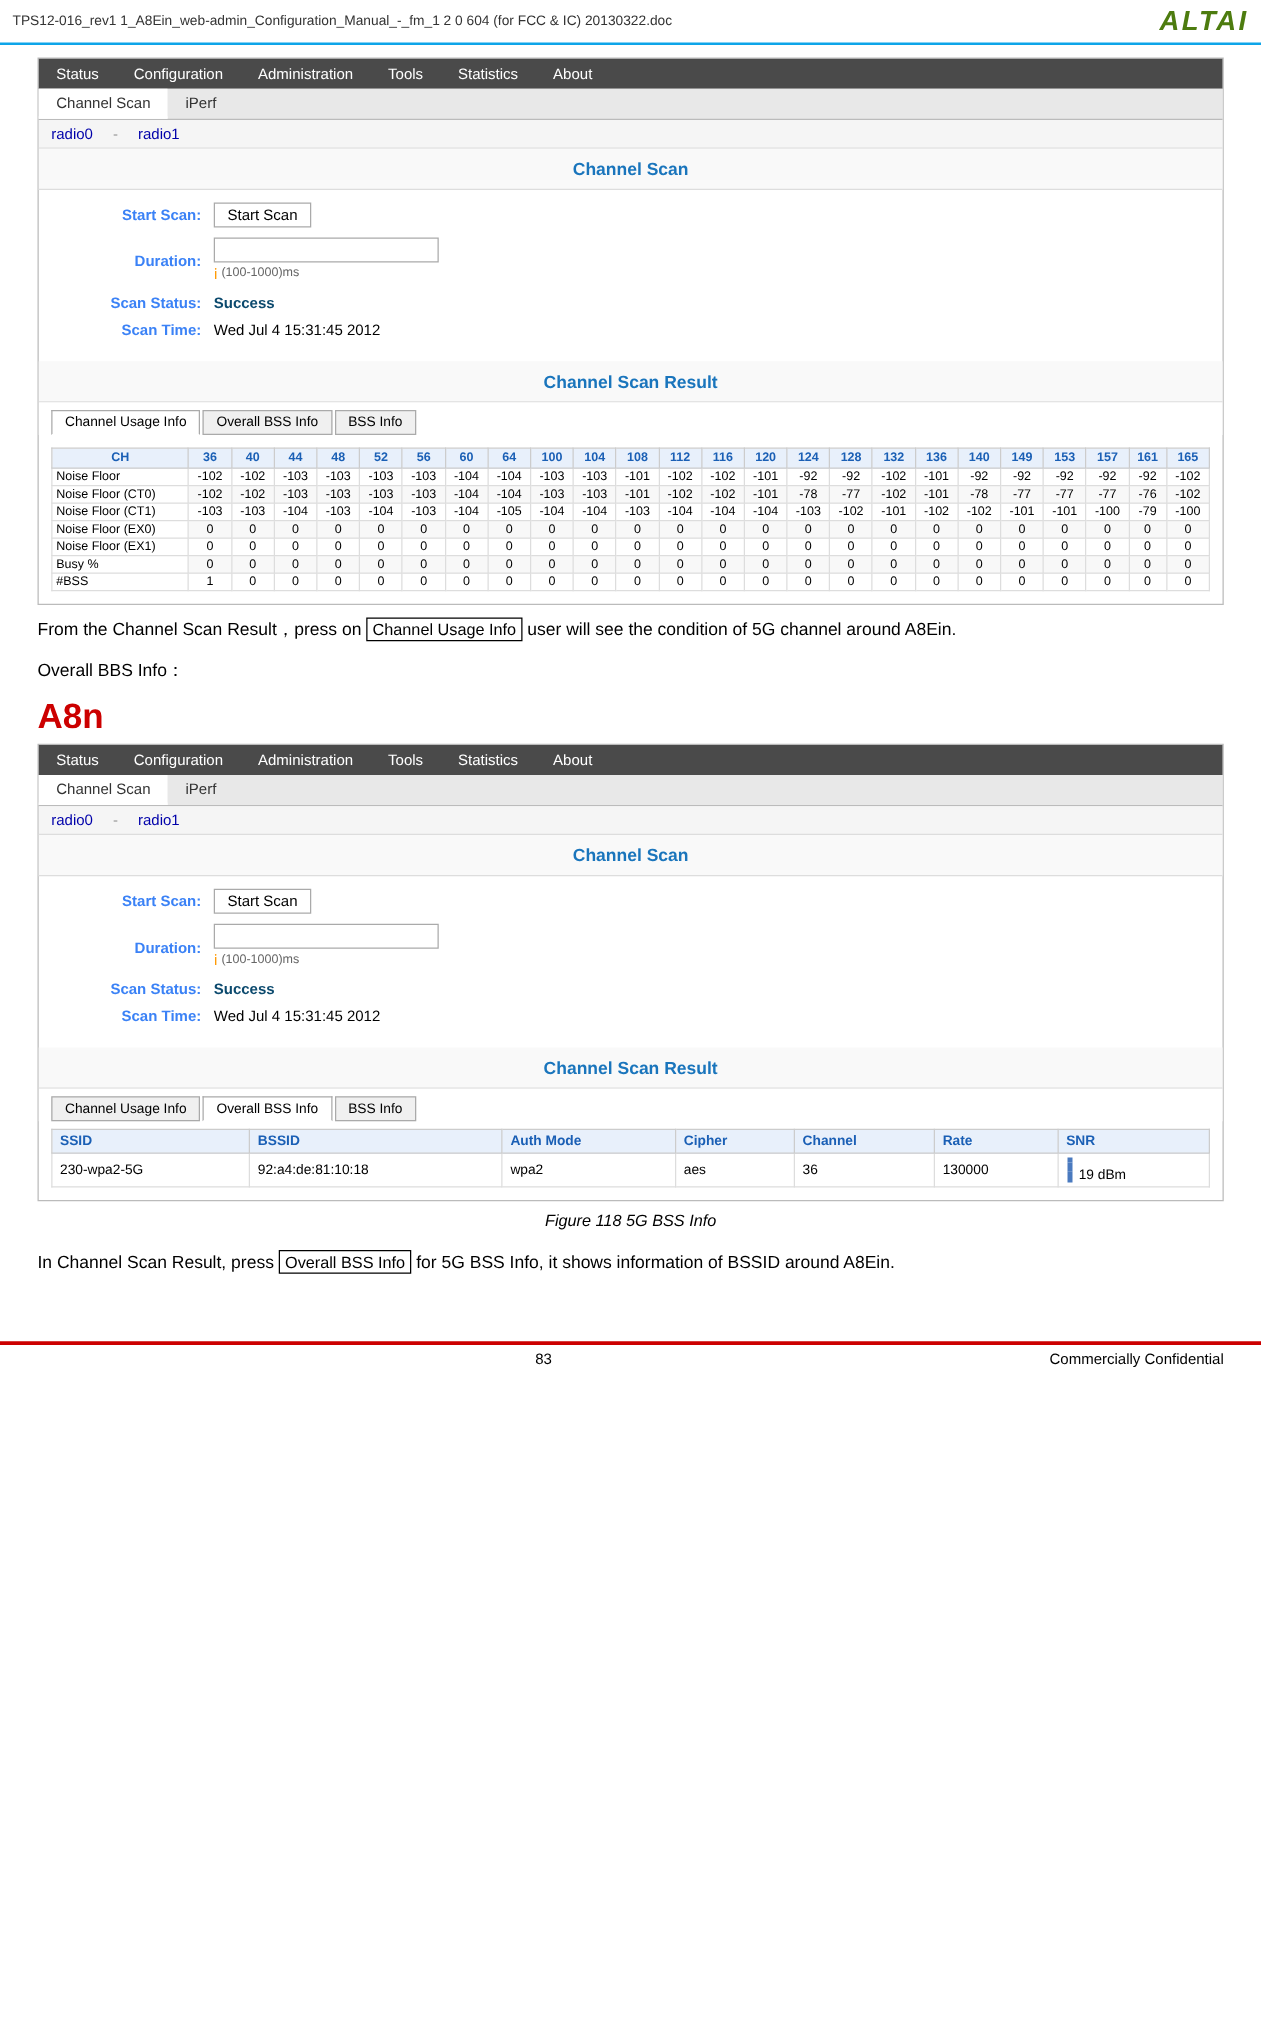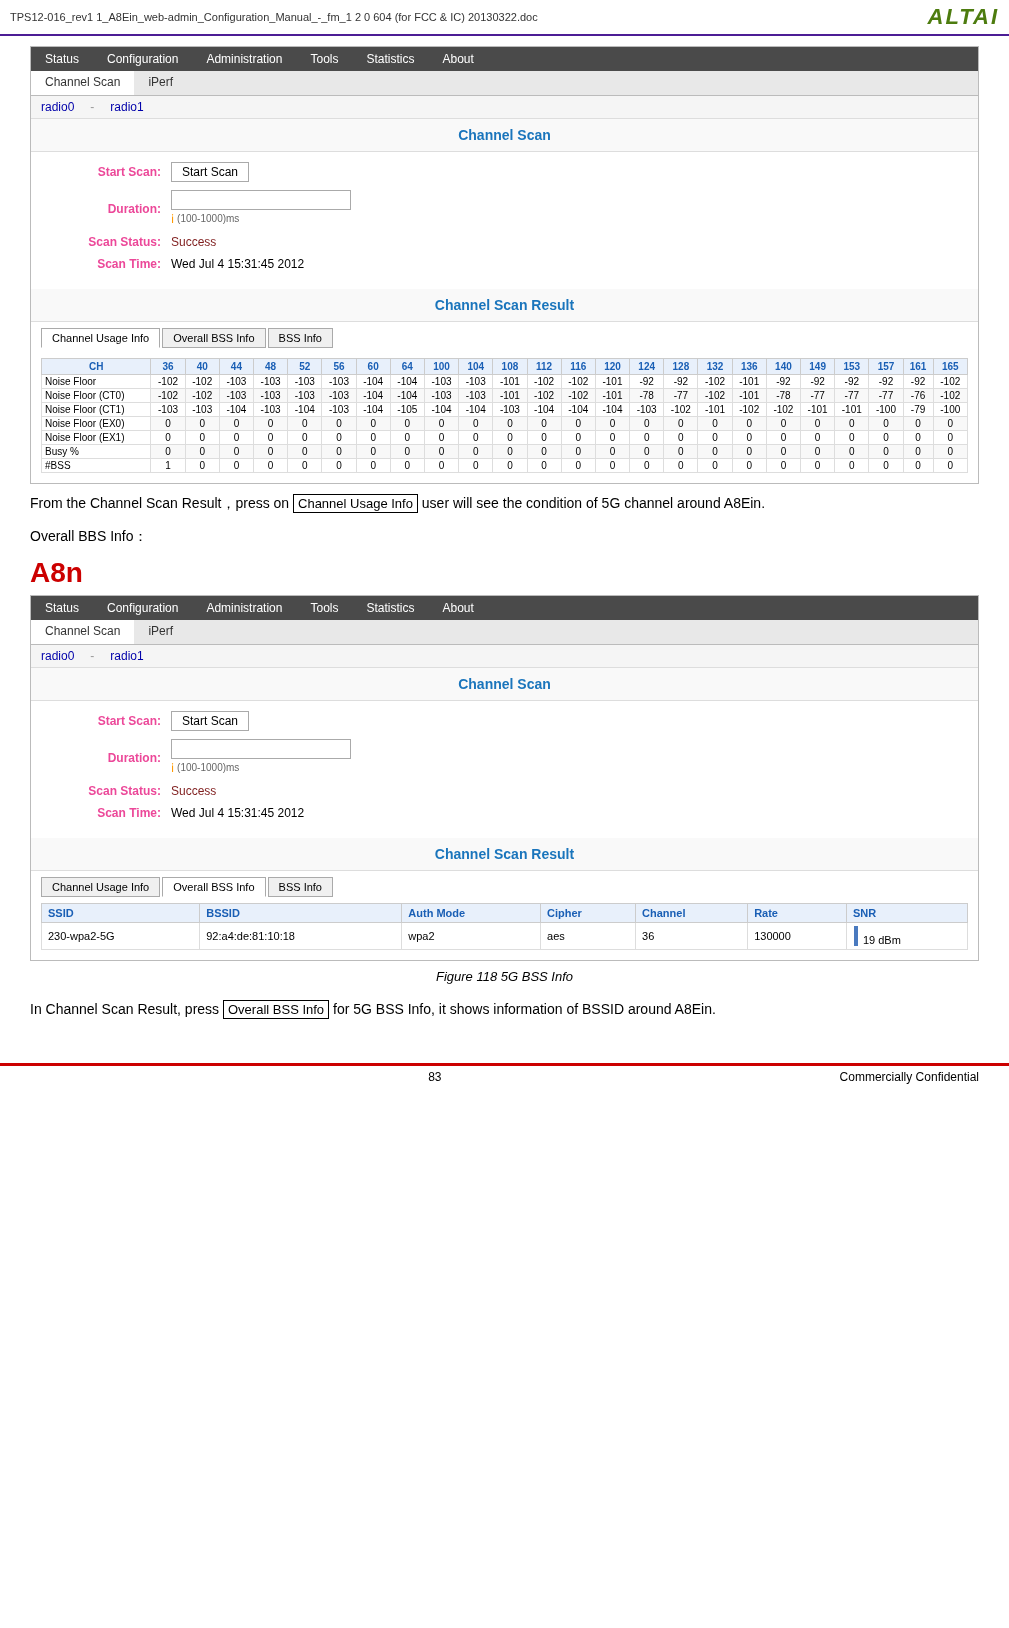--- a/index.html
+++ b/index.html
@@ -10,21 +10,21 @@
       width: 1009px;
       min-height: 1628px;
       color: #000;
     }
 
     
     .doc-header {
       font-size: 11px;
       color: #333;
       padding: 4px 10px;
-      border-bottom: 2px solid #4c1d95;
+      border-bottom: 2px solid #0ea5e9;
       display: flex;
       justify-content: space-between;
       align-items: center;
     }
     .doc-header .logo {
       font-size: 22px;
       font-weight: bold;
       color: #4d7c0f;
       letter-spacing: 2px;
       font-style: italic;
@@ -98,26 +98,26 @@
       display: flex;
       align-items: center;
       margin-bottom: 8px;
     }
     .form-label {
       width: 120px;
       text-align: right;
       padding-right: 10px;
       font-size: 12px;
       font-weight: bold;
-      color: #ec4899;
+      color: #3b82f6;
     }
     .form-value {
       font-size: 12px;
     }
-    .form-value.success { color: #7f1d1d; font-weight: normal; }
+    .form-value.success { color: #0c4a6e; font-weight: bold; }
     .form-value input {
       border: 1px solid #aaa;
       padding: 2px 5px;
       font-size: 12px;
       width: 180px;
     }
     .form-hint {
       font-size: 10px;
       color: #666;
       display: flex;
@@ -235,21 +235,21 @@
       padding: 3px 6px;
     }
 
     
     .doc-footer {
       border-top: 3px solid #c00;
       display: flex;
       justify-content: space-between;
       align-items: center;
       padding: 4px 30px;
-      margin-top: 12px;
+      margin-top: 22px;
       font-size: 12px;
     }
     .doc-footer .page-num { text-align: center; flex: 1; }
   </style>
 </head>
 <body>
 
 <div class="doc-header">
   <span>TPS12-016_rev1 1_A8Ein_web-admin_Configuration_Manual_-_fm_1 2 0 604 (for FCC &amp; IC) 20130322.doc</span>
   <span class="logo">ALTAI</span>

